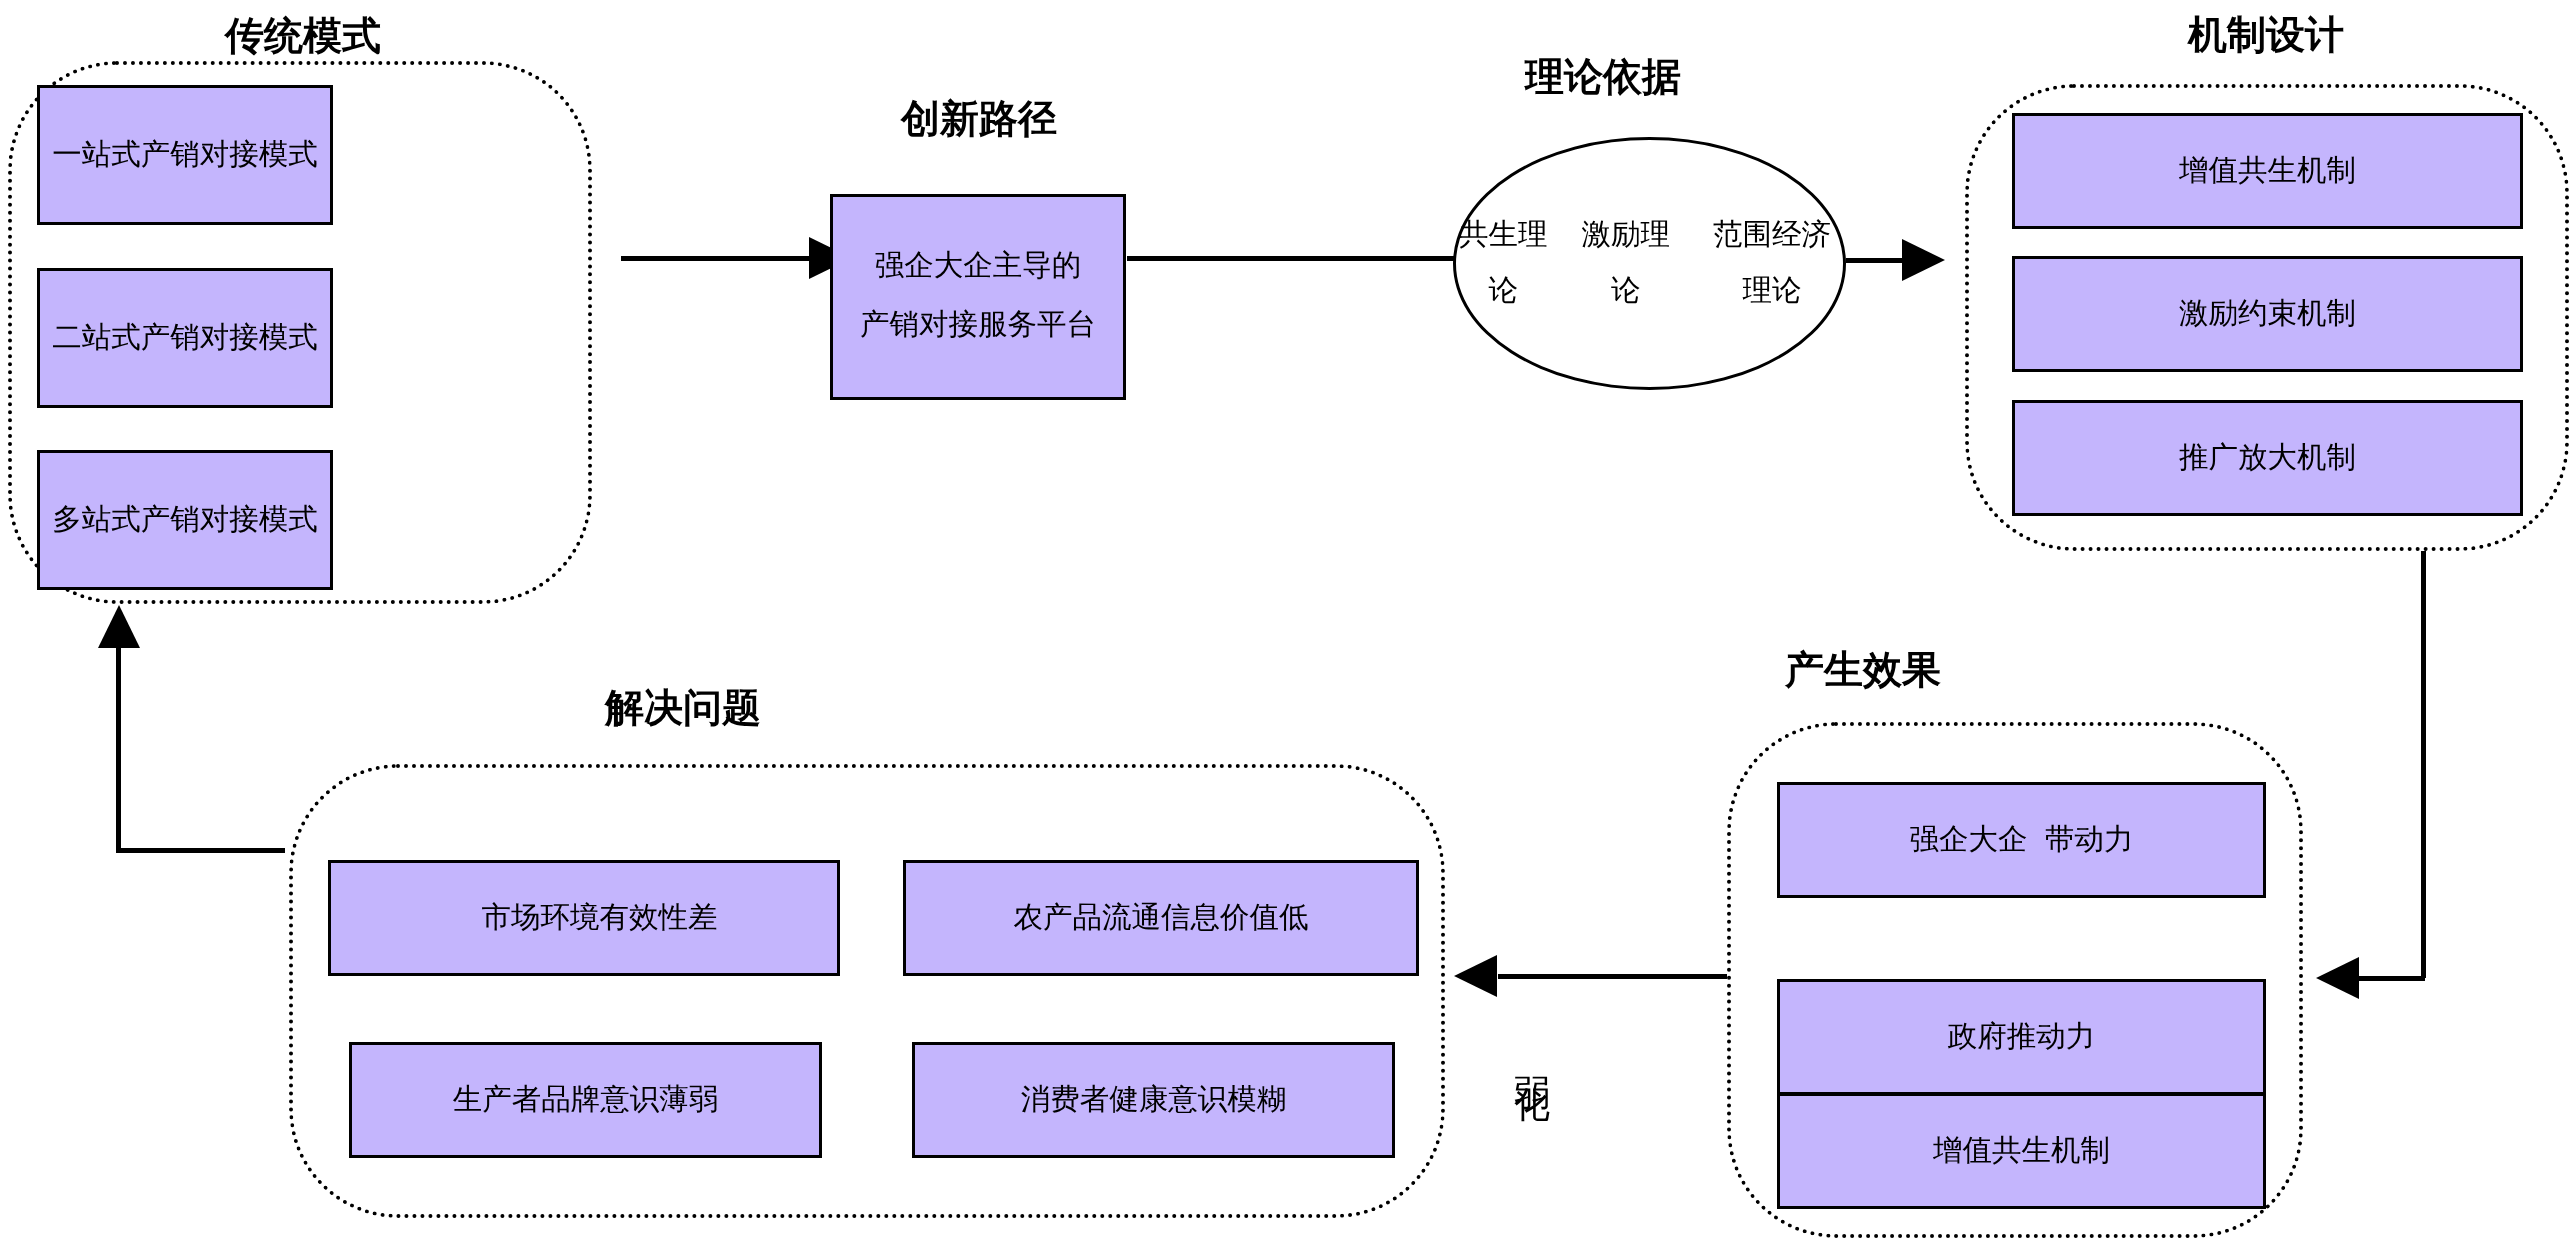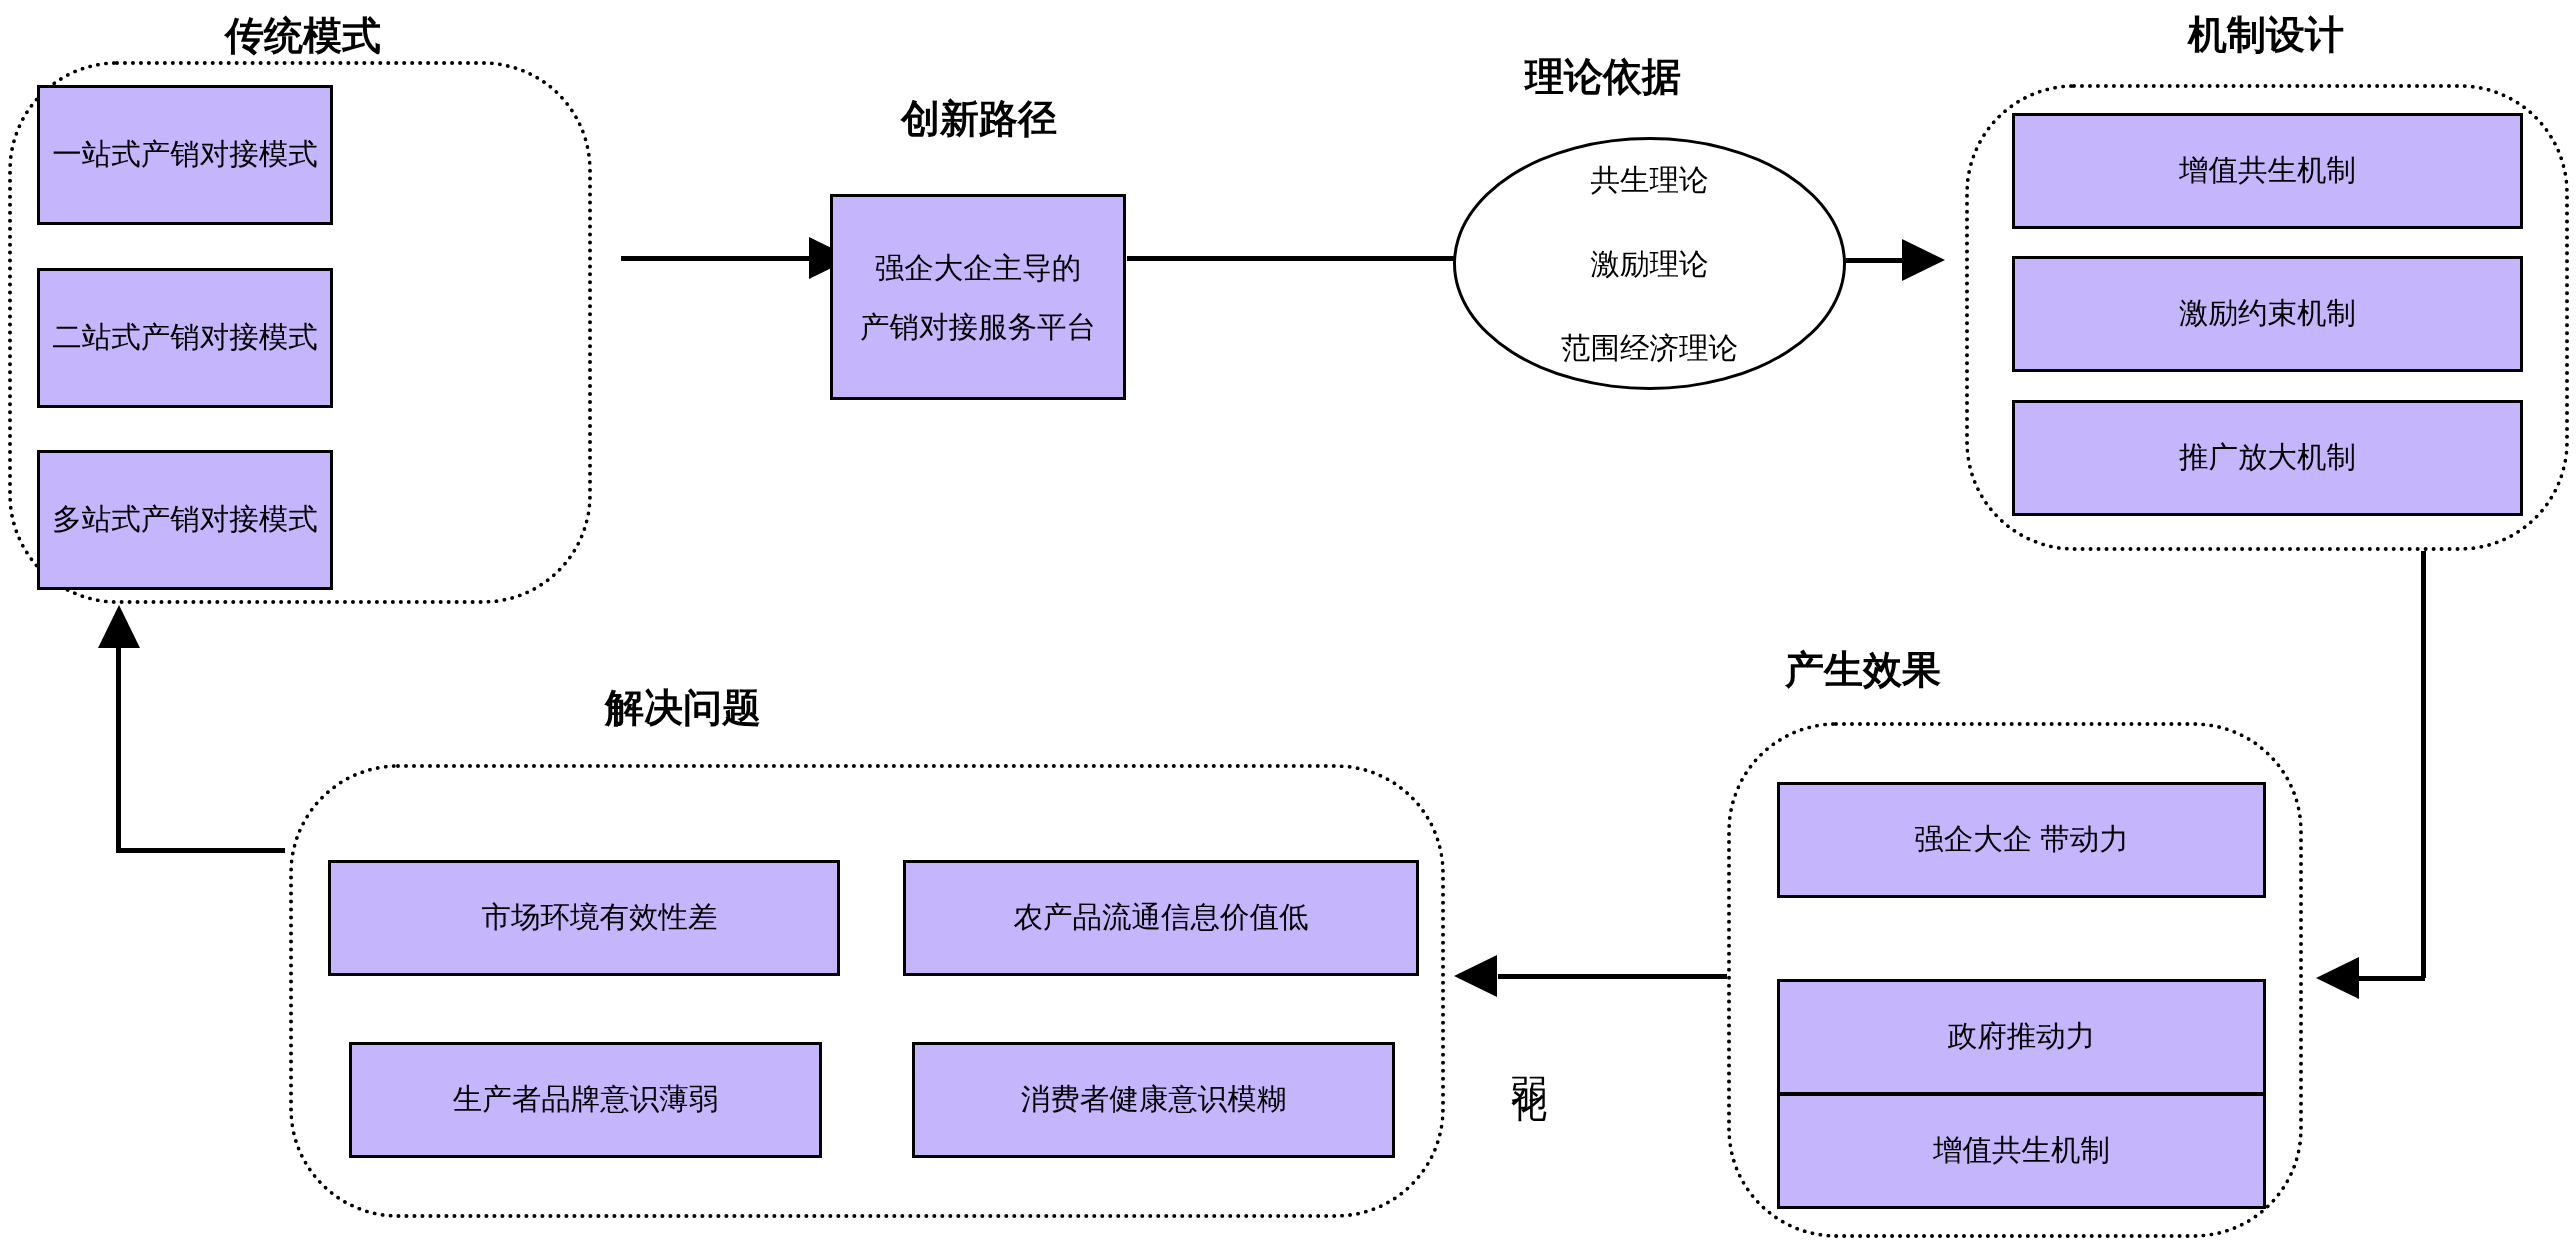--- a/index.html
+++ b/index.html
@@ -1,21 +1,21 @@
 <!DOCTYPE html>
 <html style="font-size:12.4px"><head>
 <meta charset="utf-8">
 <style>
   html, body { margin: 0; padding: 0; background: #ffffff; }
   #canvas {
     position: relative;
     width: 2576px;
     height: 1242px;
     background: #ffffff;
-    font-family: Liberation Sans, sans-serif;
+    font-family: Liberation Mono, monospace;
     color: #000;
   }
   .t {
     position: absolute;
     transform: translateX(-50%);
     font-size: 39px;
     font-weight: bold;
     white-space: nowrap;
   }
   .grp {
@@ -37,21 +37,21 @@
     text-align: center;
     white-space: nowrap;
   }
   .ell {
     position: absolute;
     border: 3.9px solid #000;
     border-radius: 50%;
     box-sizing: border-box;
     background: #fff;
     display: flex;
-    flex-direction: column;
+    flex-direction: row;
     align-items: center;
     justify-content: center;
     font-size: 29.5px;
     line-height: 56px;
     text-align: center;
     gap: 28px;
   }
   .hl { position: absolute; height: 4.7px; background: #000; }
   .vl { position: absolute; width: 4.7px; background: #000; }
   .ar { 

